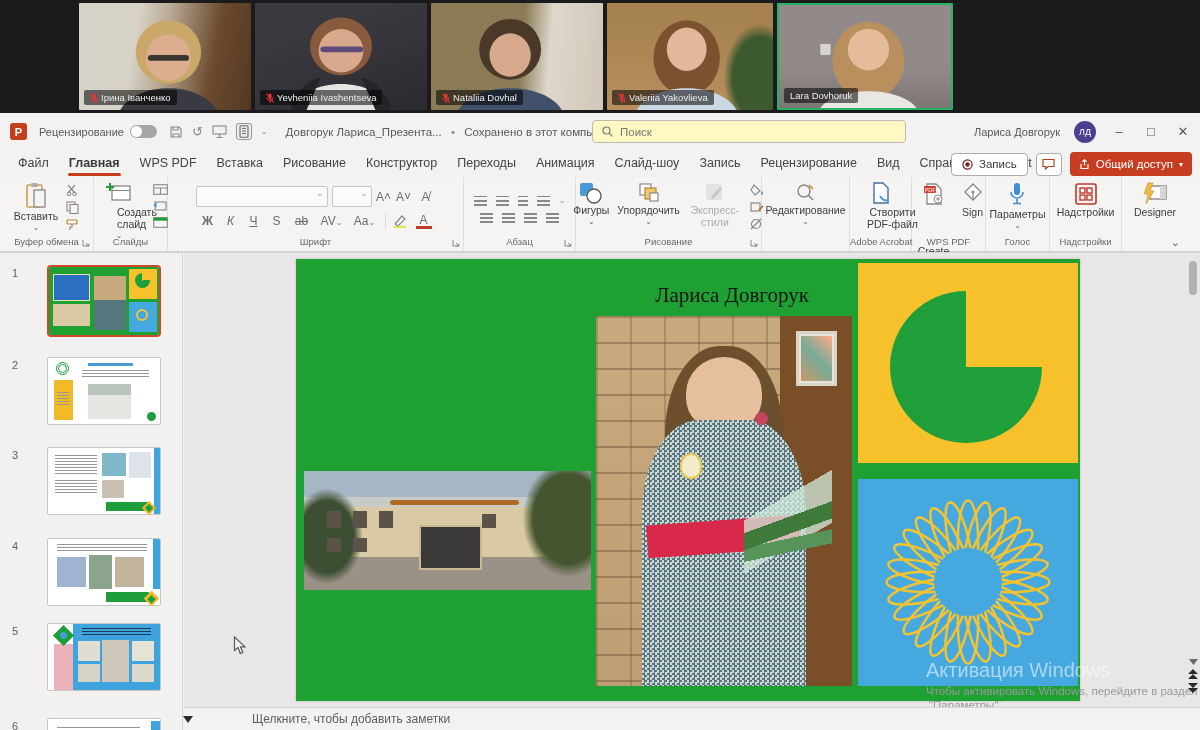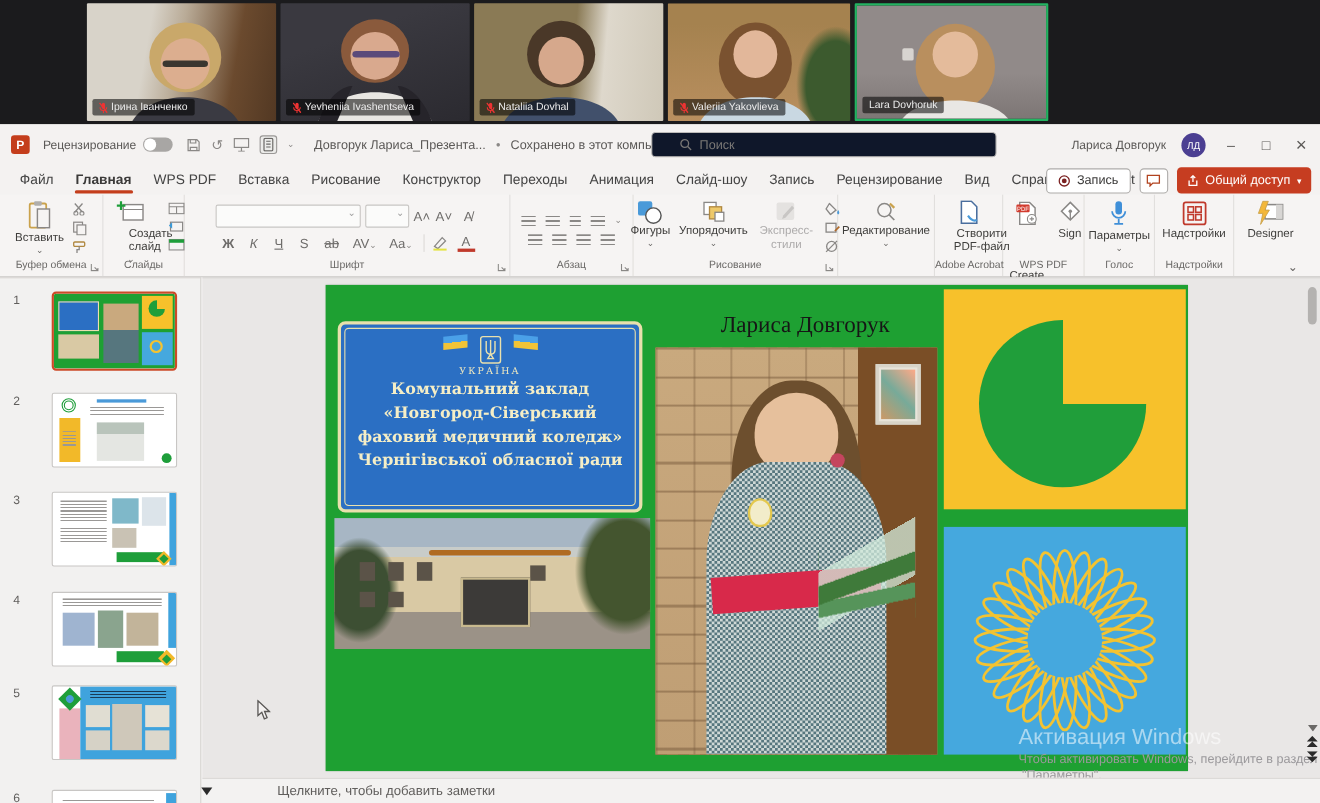--- a/index.html
+++ b/index.html
@@ -20,21 +20,21 @@
   .ppt-logo{width:17px;height:17px;margin-left:10px;background:#c43e1c;border-radius:3px;color:#fff;
             font-size:11px;font-weight:bold;display:flex;align-items:center;justify-content:center;}
   .autosave{display:flex;align-items:center;gap:6px;margin-left:12px;color:#5b5957;font-size:11px;}
   .toggle{width:27px;height:13px;border-radius:7px;background:#a8a6a4;position:relative;}
   .toggle::after{content:"";position:absolute;left:1px;top:1px;width:11px;height:11px;border-radius:50%;background:#fff;}
   .qat{display:flex;align-items:center;gap:9px;margin-left:12px;color:#8a8886;}
   .qat .boxed{border:1px solid #9a9896;border-radius:3px;padding:1px 2px;background:#ececea;}
   .doc-title{margin-left:18px;font-size:11.5px;color:#5b5957;white-space:nowrap;}
   .doc-title .sep{margin:0 6px;color:#8a8886;}
   .searchbox{position:absolute;left:592px;top:7px;width:314px;height:23px;border:1px solid #bdbbb9;border-radius:4px;
-             background:#0f172a;display:flex;align-items:center;gap:7px;padding:0 25px;color:#7a7876;font-size:11.5px;}
+             background:#fef9c3;display:flex;align-items:center;gap:7px;padding:0 9px;color:#7a7876;font-size:11.5px;}
   .tb-right{position:absolute;right:8px;top:0;height:37px;display:flex;align-items:center;gap:14px;}
   .user-name{font-size:11px;color:#5b5957;}
   .avatar{width:22px;height:22px;border-radius:50%;background:#4b3f92;color:#fff;font-size:9px;
           display:flex;align-items:center;justify-content:center;}
   .winbtn{font-size:13px;color:#5b5957;width:18px;text-align:center;}
 
   
   .tabsrow{position:absolute;left:0;top:150px;width:1200px;height:27px;background:#f4f2f1;display:flex;align-items:center;}
   .rtab{font-size:12.5px;color:#444;padding:4px 10px 6px;position:relative;white-space:nowrap;}
   .rtab.active{color:#3b3a39;font-weight:bold;}
@@ -675,37 +675,20 @@
           <div style="position:absolute;right:0;top:4%;width:8%;height:50%;background:#3fa3dd;"></div>
         </div>
       </div>
     </div>
 
     <div class="canvas">
       <div class="slide">
 
         <div class="slide-title">Лариса Довгорук</div>
 
-        <div class="sign">
-          <div class="sign-in">
-            <div class="sign-row">
-              <div class="flag"></div>
-              <svg width="22" height="26" viewBox="0 0 22 26">
-                <rect x="2" y="1" width="18" height="24" rx="2" fill="none" stroke="#e9e0ad" stroke-width="1.3"></rect>
-                <path d="M7,5 v8 q0,4 4,4 q4,0 4,-4 v-8 M11,4 v13 M11,17 l-2.5,4 h5 Z" fill="none" stroke="#e9e0ad" stroke-width="1.3"></path>
-              </svg>
-              <div class="flag r"></div>
-            </div>
-            <div class="country">УКРАЇНА</div>
-            <div class="sign-line">Комунальний заклад</div>
-            <div class="sign-line">«Новгород-Сіверський</div>
-            <div class="sign-line">фаховий медичний коледж»</div>
-            <div class="sign-line">Чернігівської обласної ради</div>
-          </div>
-        </div>
 
         <div class="photo-building">
           <div class="broof"></div>
           <div class="bwin" style="left:8%;top:34%;width:5%;height:14%;"></div>
           <div class="bwin" style="left:17%;top:34%;width:5%;height:14%;"></div>
           <div class="bwin" style="left:26%;top:34%;width:5%;height:14%;"></div>
           <div class="bwin" style="left:62%;top:36%;width:5%;height:12%;"></div>
           <div class="bwin" style="left:8%;top:56%;width:5%;height:12%;"></div>
           <div class="bwin" style="left:17%;top:56%;width:5%;height:12%;"></div>
           <div class="bdoor"></div>

